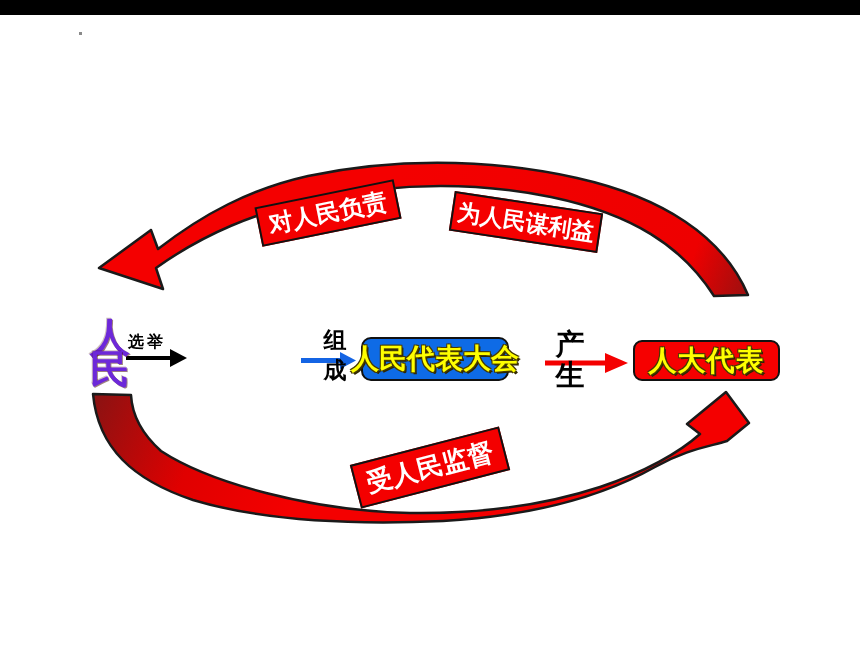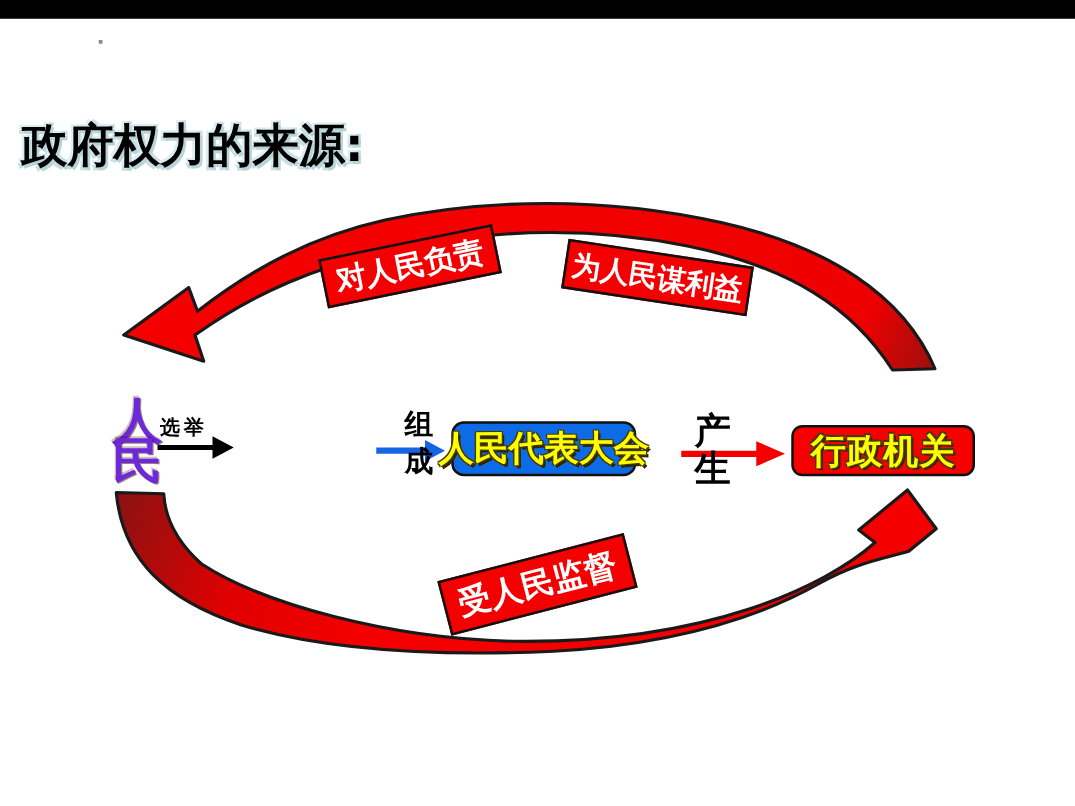--- a/index.html
+++ b/index.html
@@ -48,21 +48,20 @@
   .b3{left:353px;top:445px;width:154px;height:45px;font-size:26px;transform:rotate(-14.5deg);}
 </style>
 </head>
 <body>
 
 <div class="slide">
 
   <div class="topbar"></div>
   <div class="dot"></div>
 
-  <h1 class="title">政府权力的来源:</h1>
 
   <svg class="layer" width="860" height="645" viewBox="0 0 860 645">
     <defs>
       <linearGradient id="gradTop" gradientUnits="userSpaceOnUse" x1="400" y1="170" x2="748" y2="300">
         <stop offset="0" stop-color="#f40000"></stop>
         <stop offset="0.82" stop-color="#ee0000"></stop>
         <stop offset="1" stop-color="#991010"></stop>
       </linearGradient>
       <linearGradient id="gradBottom" gradientUnits="userSpaceOnUse" x1="95" y1="400" x2="300" y2="490">
         <stop offset="0" stop-color="#8c1212"></stop>
@@ -98,21 +97,21 @@
 
   <div class="vtext compose">组成</div>
 
   <div class="pillbox congress">
     <span class="yellowtext">人民代表大会</span>
   </div>
 
   <div class="vtext produce">产生</div>
 
   <div class="pillbox executive">
-    <span class="yellowtext">行政机关</span>
+    <span class="yellowtext">人大代表</span>
   </div>
 
   <div class="banner b1">
     <span>对人民负责</span>
   </div>
 
   <div class="banner b2">
     <span>为人民谋利益</span>
   </div>
 

